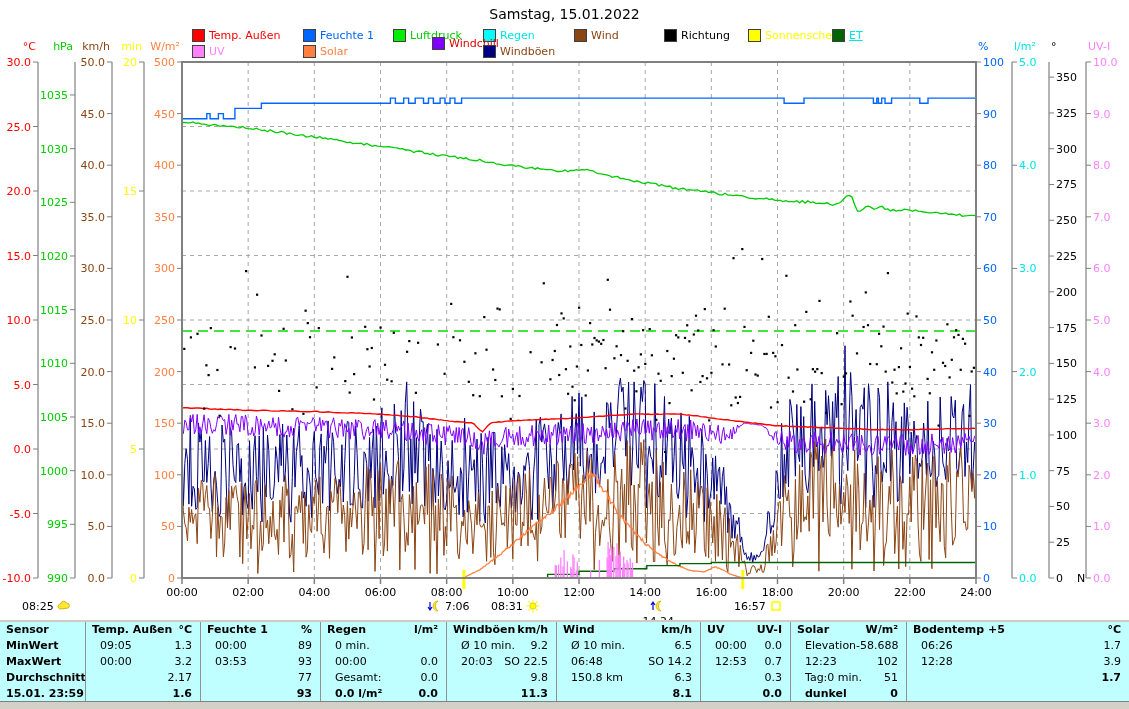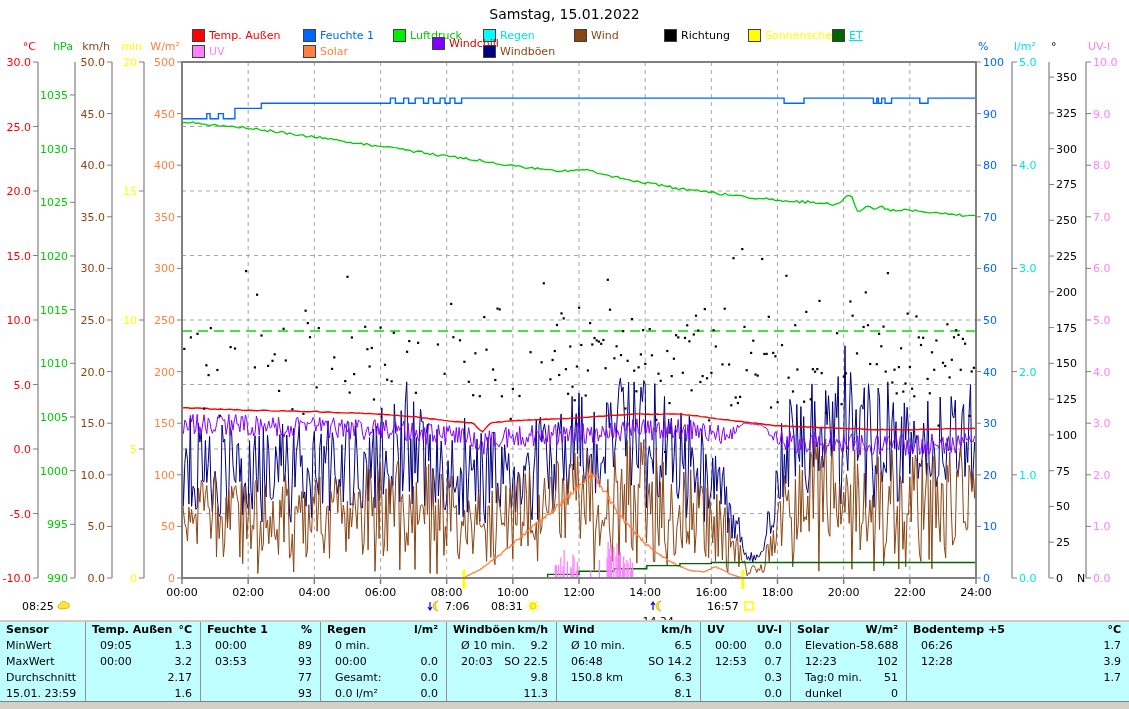--- a/index.html
+++ b/index.html
@@ -18,21 +18,21 @@
   #markers .marker{position:absolute;top:599px;display:flex;align-items:center;gap:2px;
                    font-size:11px;color:#000;white-space:nowrap;}
   #infotable{position:absolute;left:0;top:620px;width:1129px;height:82px;background:#C0FFFF;
              display:flex;border-top:2px solid #CFCBC3;border-bottom:1px solid #808080;box-sizing:border-box;}
   .itcol{box-sizing:border-box;height:100%;}
   .itcol + .itcol{border-left:1px solid #909090;}
   .ithead,.itrow{display:flex;justify-content:space-between;font-size:11px;color:#000;
                  padding:0 8px 0 6px;height:16px;line-height:16px;white-space:nowrap;text-align:center;}
   .ithead{font-weight:bold;}
   .itrow .lv{padding-left:8px;}
-  .b{font-weight:normal;}
+  .b{font-weight:bold;}
   .bottom-strip{position:absolute;left:0;bottom:0;width:1129px;height:7px;background:#D4D0C8;}
 </style>
 </head>
 <body>
 
 <div class="screen">
   <div class="title">Samstag, 15.01.2022</div>
   <div id="legend">
       <div class="lg" style="left: 192px; top: 29px;">
         <span class="sw" style="background: rgb(255, 0, 0);"></span>
@@ -629,21 +629,21 @@
           <line x1="10.969848480983499" y1="4.030151519016499" x2="12.596194077712557" y2="2.4038059222874404" stroke="#FFFF00" stroke-width="1.2"></line>
         </svg>
       </div>
       <div class="marker" style="left: 642.4px; flex-direction: column;">
         <svg width="16" height="14">
           <path d="M11,2 A5,5 0 1 0 11,12 A6.2,6.2 0 0 1 11,2 Z" fill="#FFE633" stroke="#C8A800" stroke-width="0.7"></path>
           <path d="M3,11 L3,4 M1,6 L3,3 L5,6" fill="none" stroke="#0000EE" stroke-width="1.2"></path>
         </svg>
         <span>14:24</span>
       </div>
-      <div class="marker" style="left: 707px;">
+      <div class="marker" style="left: 734px;">
         <span>16:57</span>
         <svg width="16" height="14">
           <rect x="4" y="3" width="8" height="8" fill="none" stroke="#FFFF00" stroke-width="1.6"></rect>
         </svg>
       </div>
     </div>
   <div id="infotable">
       <div class="itcol" style="width: 85px;">
         <div class="ithead">
           <span>Sensor</span>

